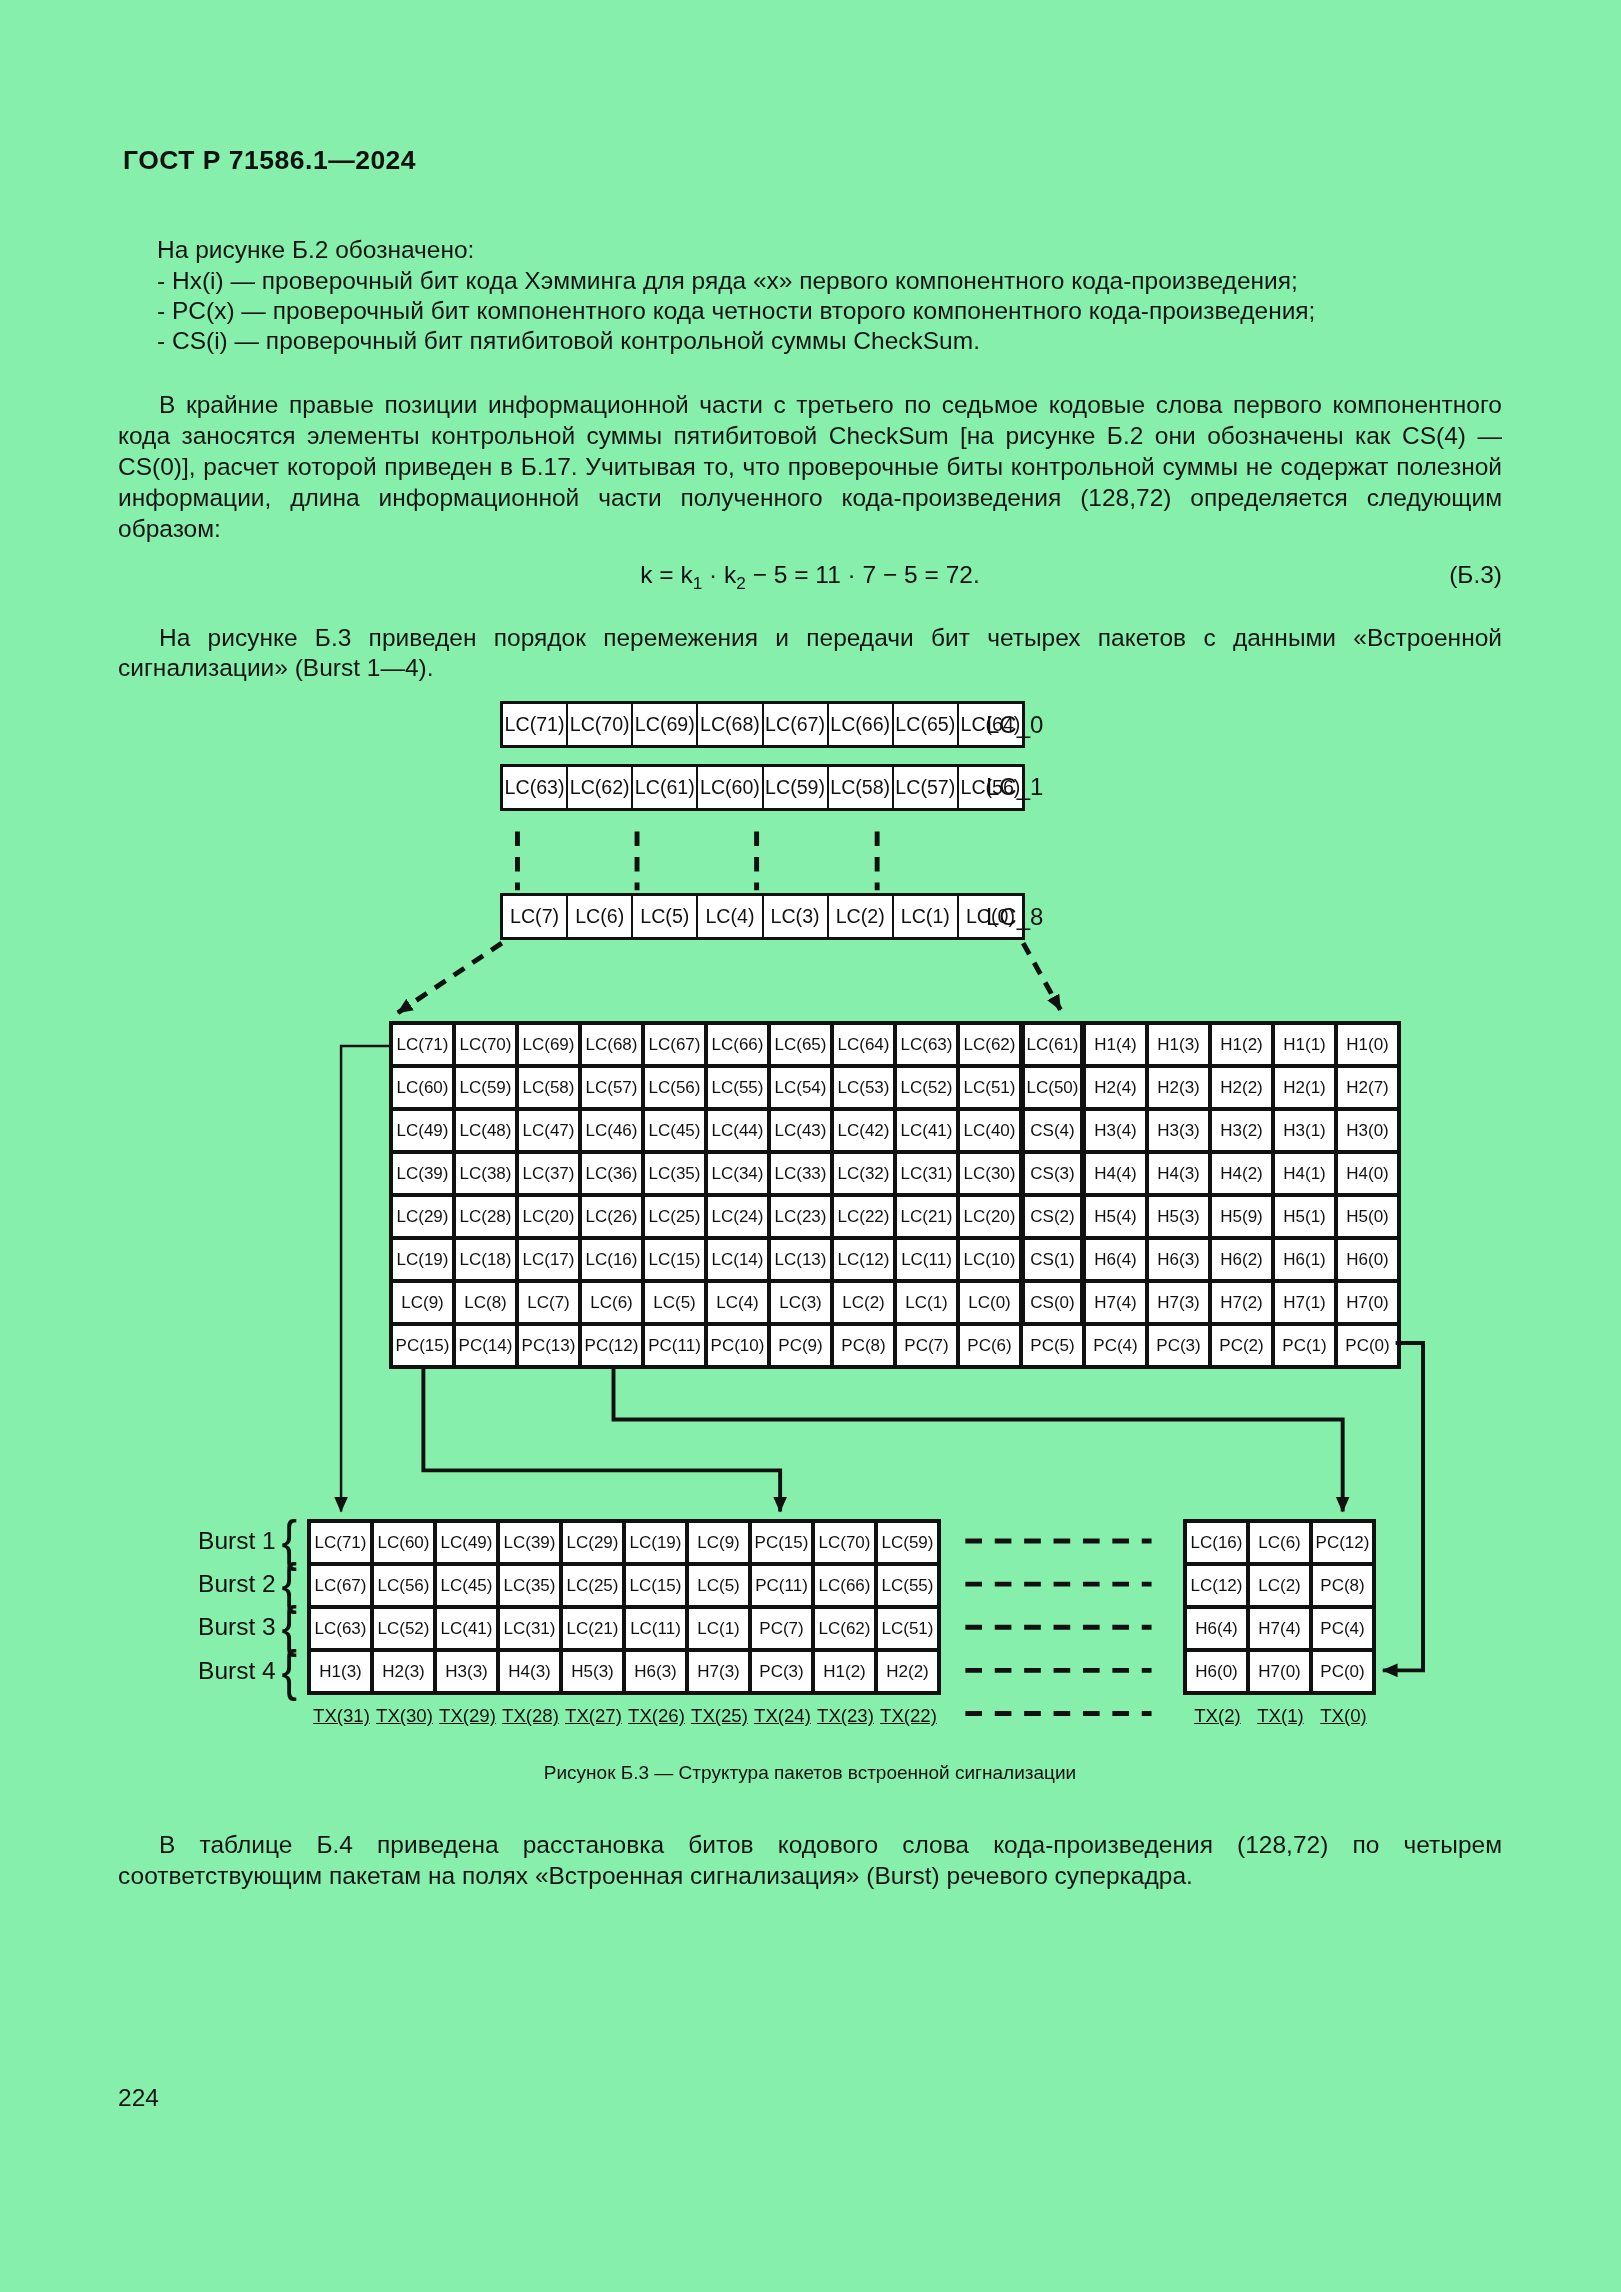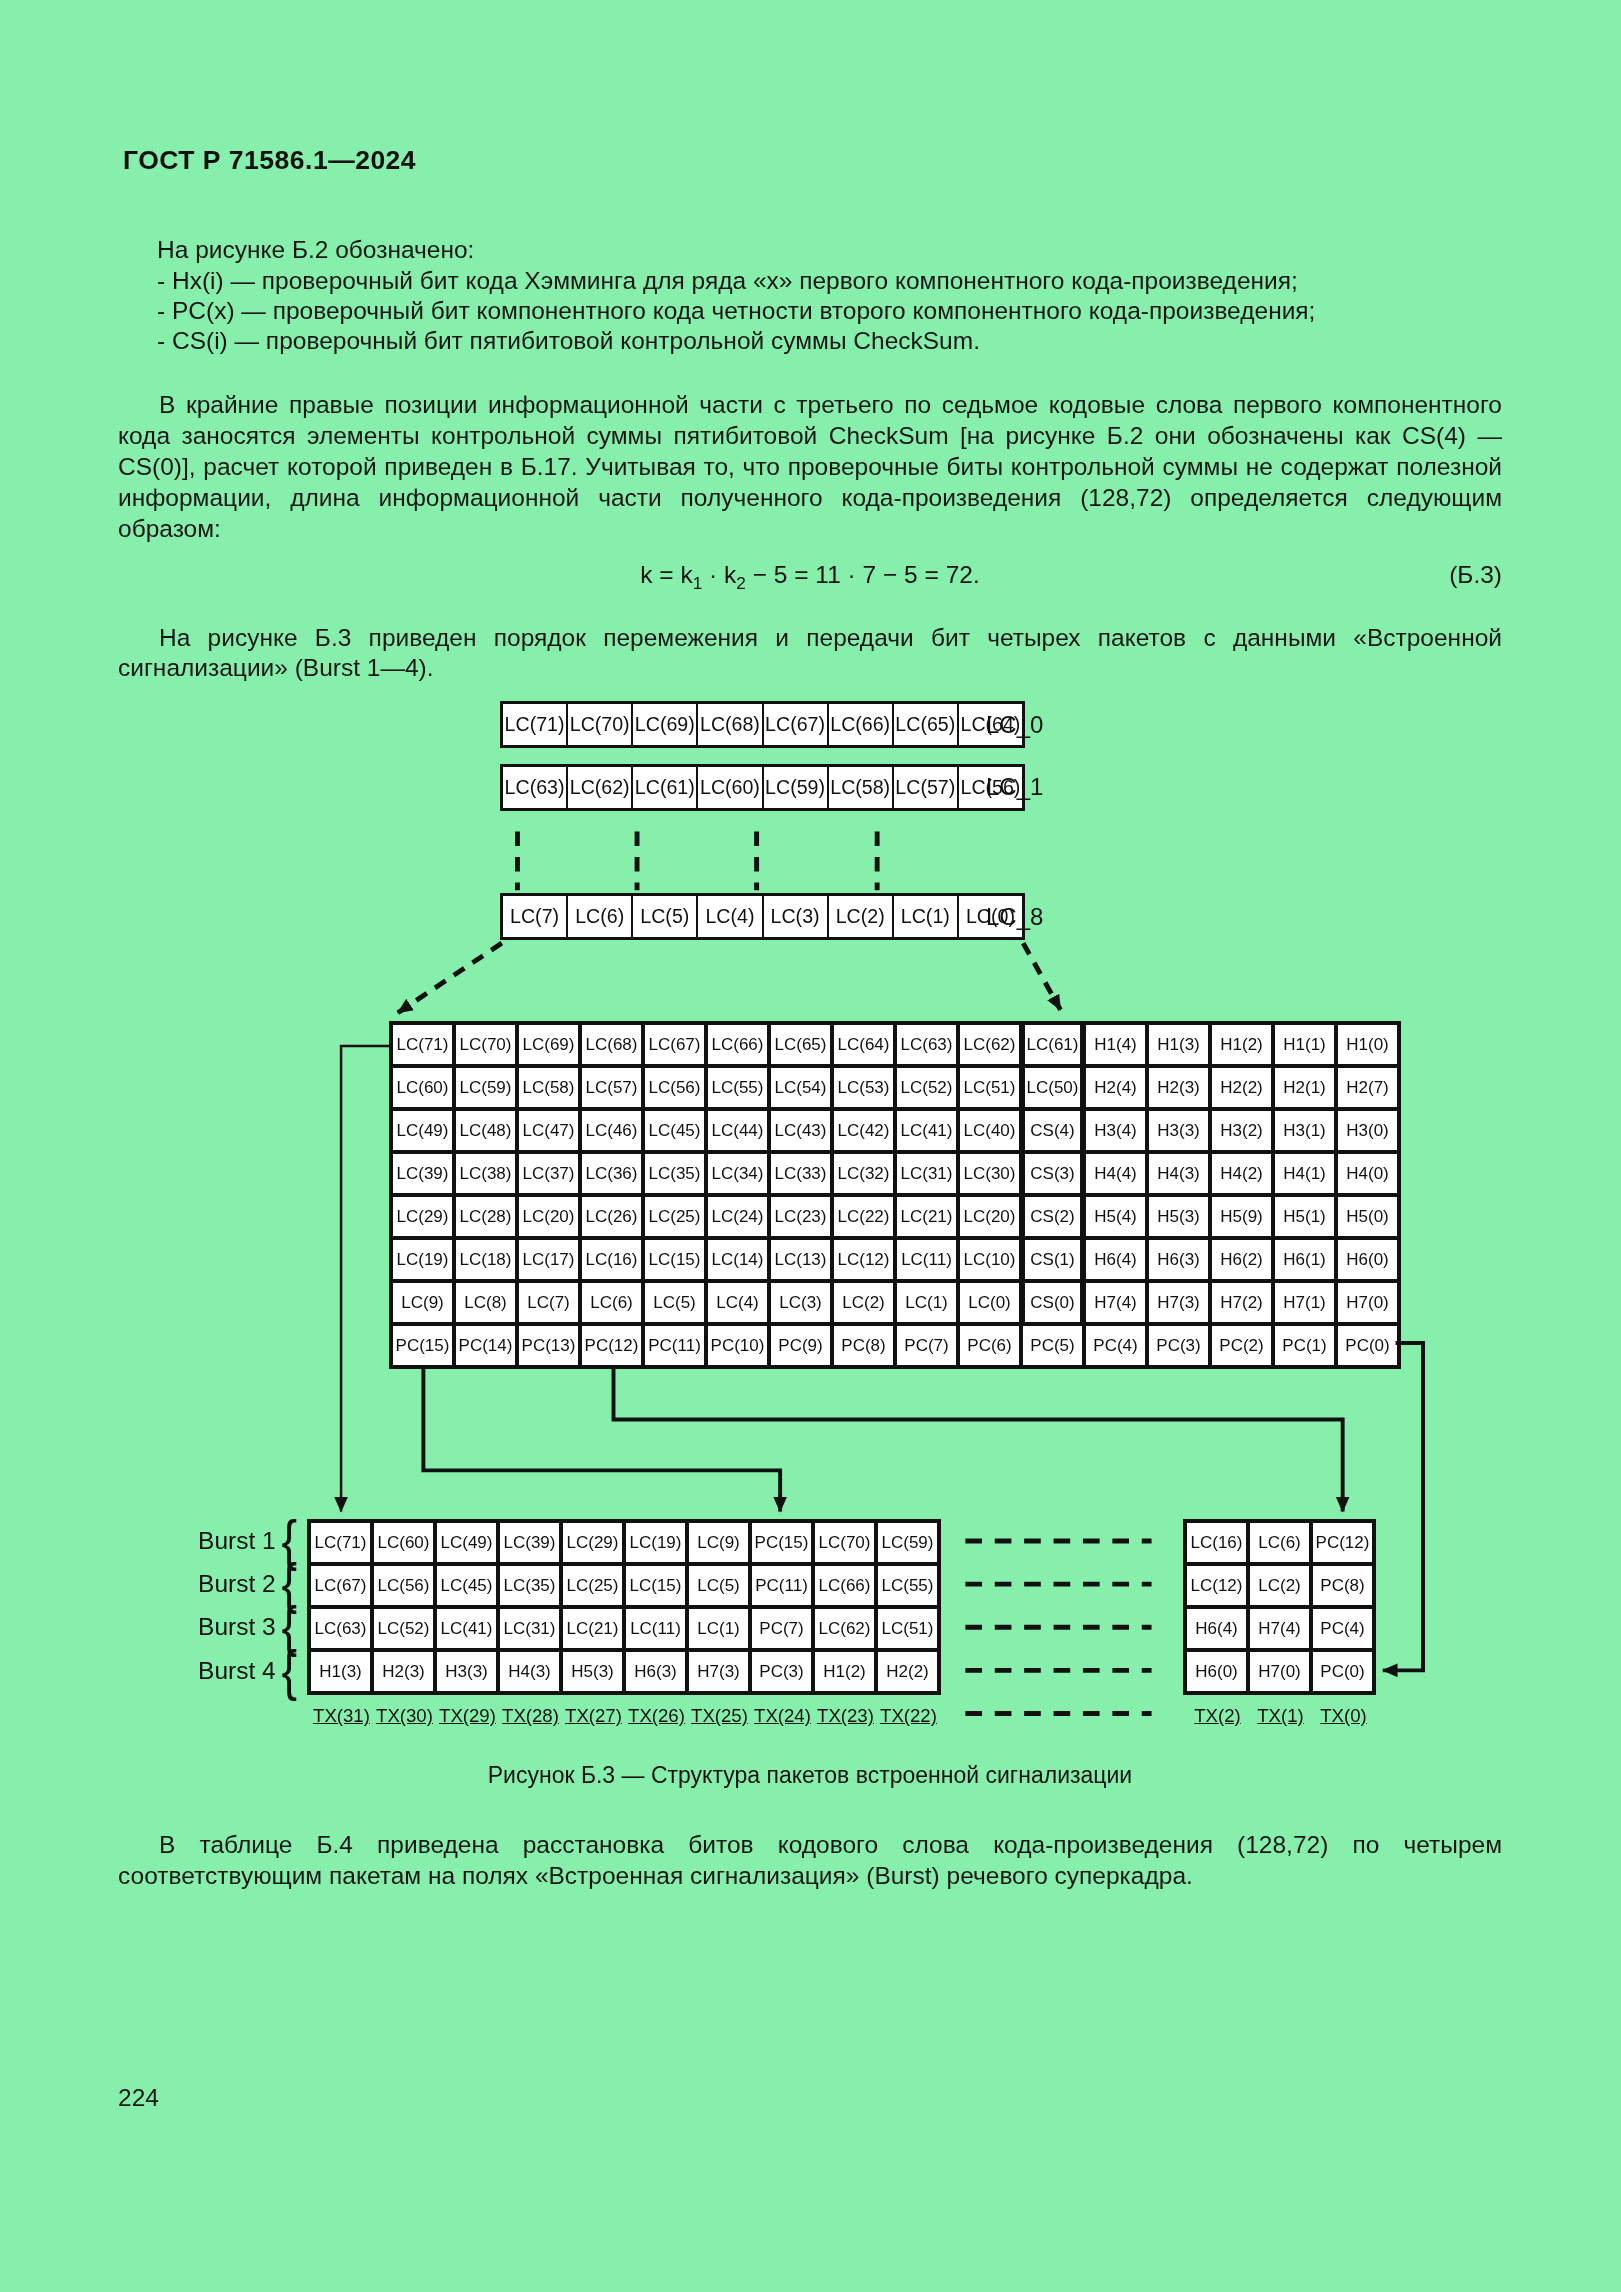--- a/index.html
+++ b/index.html
@@ -37,21 +37,21 @@
 
   
   .blabel{position:absolute;left:127px;width:171px;height:43px;display:flex;align-items:center;
           justify-content:flex-end;font-size:24.5px;}
   .brace{font-size:55px;margin-left:3.9px;line-height:43px;transform:scaleX(.85);}
 
   
   .txrow{position:absolute;top:1705px;display:flex;}
   .tx{width:63px;text-align:center;font-size:18.6px;text-decoration:underline;}
 
-  .caption{width:1384px;text-align:center;font-size:23px;}
+  .caption{width:1384px;text-align:center;font-size:19px;}
   .overlay{position:absolute;left:0;top:0;pointer-events:none;}
 </style>
 </head>
 <body>
 
 <div class="page">
 
   <div class="abs gost-header" style="left:123px;top:145px">ГОСТ Р 71586.1—2024</div>
 
   <div class="abs body-text" style="left:157px;top:234px">На рисунке Б.2 обозначено:</div>

